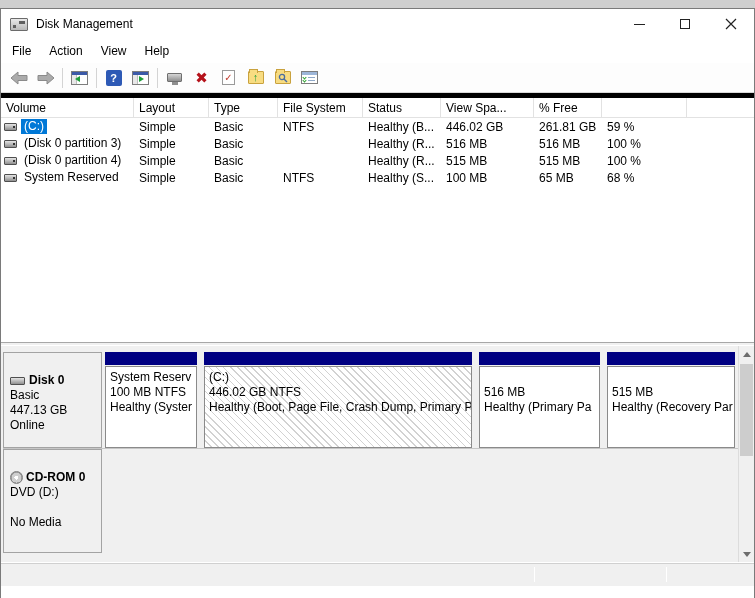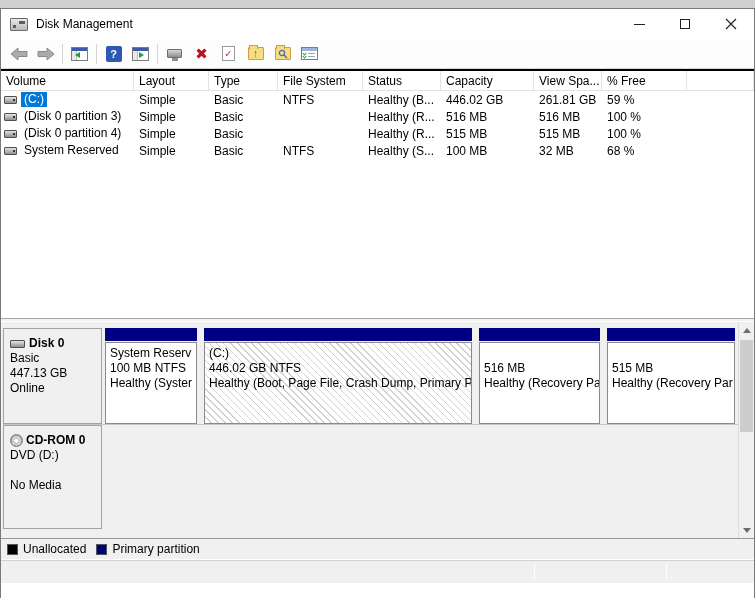--- a/index.html
+++ b/index.html
@@ -38,41 +38,41 @@
   .doc-check { width:13px; height:15px; background:#fff; border:1px solid #9a9a9a; display:flex; align-items:center; justify-content:center; color:#c23b2e; font-size:10px; font-weight:bold; }
   .folder { width:16px; height:13px; background:#f8dc81; border:1px solid #c9a23e; border-radius:1px; display:flex; align-items:center; justify-content:center; position:relative; }
   .folder:before { content:""; position:absolute; top:-3px; left:0; width:7px; height:3px; background:#f8dc81; border:1px solid #c9a23e; border-bottom:none; }
   .up-arrow { color:#1f9e3a; font-weight:bold; font-size:11px; line-height:1; }
   .prop-win { width:17px; height:13px; border:1px solid #7d7d7d; background:#fff; position:relative; }
   .prop-win .bar { position:absolute; top:0; left:0; right:0; height:3px; background:#9db6d8; }
   .prop-win .ln { position:absolute; left:6px; right:2px; height:1px; background:#8fa8c8; }
   .prop-win .ck { position:absolute; left:1px; width:3px; height:3px; border-left:1px solid #2da02d; border-bottom:1px solid #2da02d; transform:rotate(-45deg); }
 
   
-  .vol-list { height:249px; background:#fff; border-top:2px solid #000000; }
+  .vol-list { height:249px; background:#fff; border-top:5px solid #000000; }
   .grid-row { display:grid; grid-template-columns:133px 75px 69px 85px 78px 93px 68px 85px 1fr; align-items:center; }
   .list-header { height:20px; border-bottom:1px solid #e2e2e2; }
   .list-header .hcell { height:20px; line-height:20px; padding-left:5px; border-right:1px solid #e2e2e2; overflow:hidden; white-space:nowrap; }
   .vrow { height:17px; }
   .cell { padding-left:5px; overflow:hidden; white-space:nowrap; }
   .name-cell { display:flex; align-items:center; padding-left:3px; }
   .drive-ico { width:13px; height:8px; background:linear-gradient(#e4e4e4,#8f8f8f); border:1px solid #4f4f4f; border-radius:1px; flex:none; position:relative; }
   .drive-ico:after { content:""; position:absolute; right:1px; top:2px; width:2px; height:2px; background:#333; }
   .name-label { margin-left:4px; padding:0 3px; line-height:15px; }
   .name-label.selected { background:#0078d7; color:#fff; }
 
   
   .splitter { height:4px; background:#f0f0f0; border-top:1px solid #a7a7a7; border-bottom:1px solid #fff; }
 
   
   .graph-pane { height:216px; background:#f0f0f0; position:relative; padding-top:6px; overflow:hidden; }
   .disk-band { display:flex; margin-left:2px; }
   .disk-band.disk0 { height:96px; }
   .disk-band.cdrom { height:105px; border-top:1px solid #c6c6c6; }
-  .disk-info { width:99px; flex:none; border:1px solid #a3a3a3; background:#f0f0f0; padding:7px 5px 4px 6px; line-height:15px; }
+  .disk-info { width:99px; flex:none; border:1px solid #a3a3a3; background:#f0f0f0; padding:20px 5px 4px 6px; line-height:15px; }
   .disk-info .hdr { display:flex; align-items:center; font-weight:bold; }
   .disk-ico { width:15px; height:8px; background:linear-gradient(#e4e4e4,#8f8f8f); border:1px solid #4f4f4f; border-radius:1px; margin-right:4px; flex:none; }
   .cd-ico { width:13px; height:13px; border-radius:50%; background:radial-gradient(circle,#fff 0 2px,#cfcfcf 2px 5px,#9f9f9f 5px); border:1px solid #7f7f7f; margin-right:3px; flex:none; }
   .parts-area { flex:1; display:flex; padding-left:3px; position:relative; }
   .part { flex:none; margin-right:7px; display:flex; flex-direction:column; }
   .part-top { height:13px; background:#000082; flex:none; }
   .part-body { flex:1; background:#fff; border:1px solid #8a8a8a; padding:3px 3px 0 4px; overflow:hidden; white-space:nowrap; line-height:15px; margin-top:1px; }
   .part-body .ttl { font-weight:normal; height:15px; }
   .part-body.hatched { background:repeating-linear-gradient(45deg,#ffffff 0px,#ffffff 4px,#d2d2d2 4px,#d2d2d2 5px); }
 
@@ -111,20 +111,26 @@
           <div class="glyph-max"></div>
         </div>
       <div class="win-btn">
         <svg width="12" height="12" viewBox="0 0 12 12">
             <path d="M1 1 L11 11 M11 1 L1 11" stroke="#222" stroke-width="1.2" fill="none"></path>
           </svg>
       </div>
     </div>
   </div>
 
+  <div class="menubar">
+    <div class="menu-item">File</div>
+    <div class="menu-item">Action</div>
+    <div class="menu-item">View</div>
+    <div class="menu-item">Help</div>
+  </div>
 
   <div class="toolbar">
     <div class="tb-btn">
       <svg width="20" height="14" viewBox="0 0 20 14">
           <path d="M9 1 L2 7 L9 13 L9 9.5 L18 9.5 L18 4.5 L9 4.5 Z" fill="#ababab" stroke="#8a8a8a"></path>
         </svg>
     </div>
     <div class="tb-btn">
       <svg width="20" height="14" viewBox="0 0 20 14">
           <path d="M11 1 L18 7 L11 13 L11 9.5 L2 9.5 L2 4.5 L11 4.5 Z" fill="#ababab" stroke="#8a8a8a"></path>
@@ -183,21 +189,20 @@
     </div>
   </div>
 
   <div class="vol-list">
     <div class="grid-row list-header">
       <div class="hcell">Volume</div>
       <div class="hcell">Layout</div>
       <div class="hcell">Type</div>
       <div class="hcell">File System</div>
       <div class="hcell">Status</div>
-      <div class="hcell">Capacity</div>
       <div class="hcell">View Spa...</div>
       <div class="hcell">% Free</div>
       <div class="hcell"></div>
     </div>
 
     <div class="grid-row vrow">
       <div class="name-cell sel-wrap">
         <span class="drive-ico"></span>
         <span class="name-label selected">(C:)</span>
       </div>
@@ -244,21 +249,21 @@
     <div class="grid-row vrow">
       <div class="name-cell">
         <span class="drive-ico"></span>
         <span class="name-label">System Reserved</span>
       </div>
       <div class="cell">Simple</div>
       <div class="cell">Basic</div>
       <div class="cell">NTFS</div>
       <div class="cell">Healthy (S...</div>
       <div class="cell">100 MB</div>
-      <div class="cell">32 MB</div>
+      <div class="cell">65 MB</div>
       <div class="cell">68 %</div>
       <div class="cell"></div>
     </div>
   </div>
 
   <div class="splitter"></div>
 
   <div class="graph-pane">
 
     <div class="disk-band disk0">
@@ -286,21 +291,21 @@
             <div class="ttl">(C:)</div>
             <div>446.02 GB NTFS</div>
             <div>Healthy (Boot, Page File, Crash Dump, Primary P</div>
           </div>
         </div>
         <div class="part" style="width:121px">
           <div class="part-top"></div>
           <div class="part-body">
             <div class="ttl"></div>
             <div>516 MB</div>
-            <div>Healthy (Recovery Pa</div>
+            <div>Healthy (Primary Pa</div>
           </div>
         </div>
         <div class="part" style="width:128px">
           <div class="part-top"></div>
           <div class="part-body">
             <div class="ttl"></div>
             <div>515 MB</div>
             <div>Healthy (Recovery Par</div>
           </div>
         </div>
@@ -324,29 +329,19 @@
       <div class="vs-arrow">
           <div class="chev-up"></div>
         </div>
       <div class="vs-thumb"></div>
       <div class="vs-arrow down">
           <div class="chev-down"></div>
         </div>
     </div>
   </div>
 
-  <div class="legend">
-    <div class="legend-item">
-      <span class="legend-sq black"></span>
-      <span>Unallocated</span>
-    </div>
-    <div class="legend-item">
-      <span class="legend-sq navy"></span>
-      <span>Primary partition</span>
-    </div>
-  </div>
 
   <div class="statusbar">
     <div class="sb-sep" style="left:533px"></div>
     <div class="sb-sep" style="left:665px"></div>
   </div>
 
 </div>
 
 </body></html>

